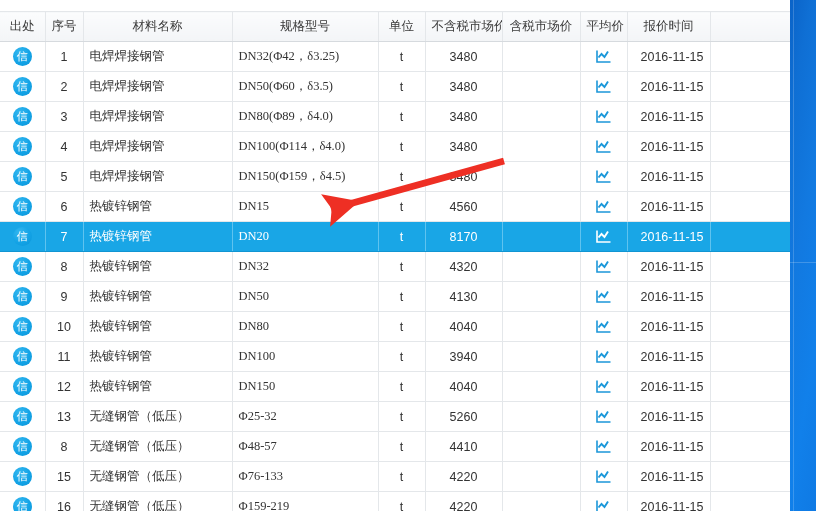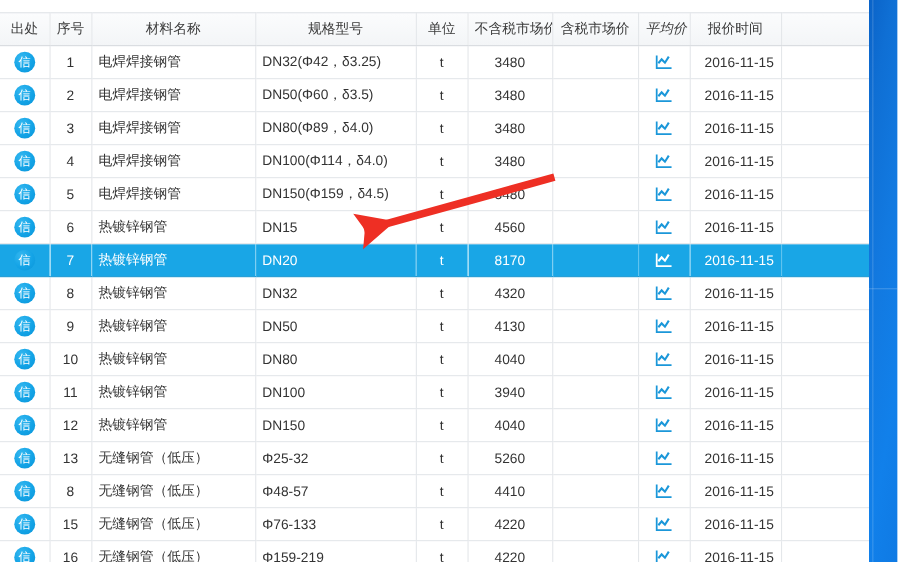--- a/index.html
+++ b/index.html
@@ -72,25 +72,25 @@
     text-align: center;
     font-size: 12.5px;
     height: 30px;
   }
   table.grid thead th.pad-col { border-right: none; }
   table.grid tbody td { background: #ffffff; }
 
   .c-src    { width: 45px;  text-align: center; padding: 0; }
   .c-seq    { width: 38px;  text-align: center; }
   .c-name   { width: 149px; text-align: left; padding-left: 12px; margin-left: 48px; }
-  .c-spec   { width: 146px; text-align: left; padding-left: 12px; }
+  .c-spec   { width: 146px; text-align: left; padding-left: 12px; font-family: Liberation Serif, serif; }
   .c-unit   { width: 47px;  text-align: center; }
   .c-ntax   { width: 77px;  text-align: center; padding-right: 14px; }
   .c-tax    { width: 78px;  text-align: right; padding-right: 14px; }
-  .c-avg    { width: 47px;  text-align: center; padding: 0; font-style: italic; }
+  .c-avg    { width: 47px;  text-align: center; padding: 0; }
   .c-time   { width: 83px;  text-align: right; }
   .c-pad    { width: 80px;  border-right: none; }
 
   
   .badge-src {
     display: inline-block;
     width: 19px; height: 19px;
     line-height: 19px;
     border-radius: 50%;
     background: radial-gradient(circle at 35% 30%, #35b8f0 0%, #13a3e6 55%, #0b95d8 100%);

